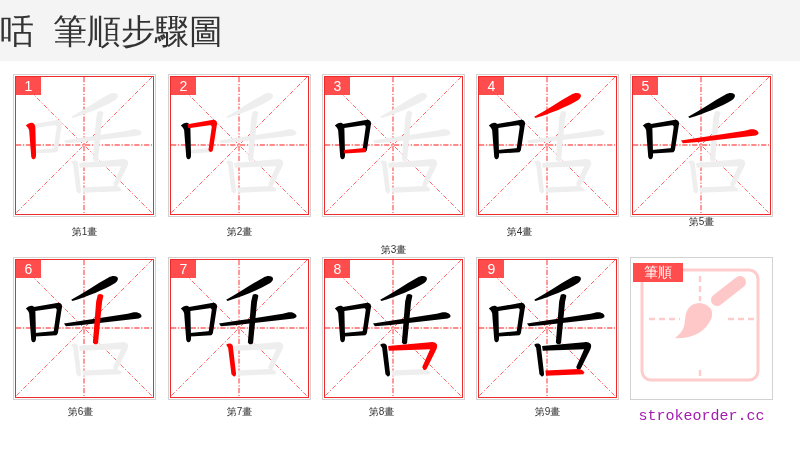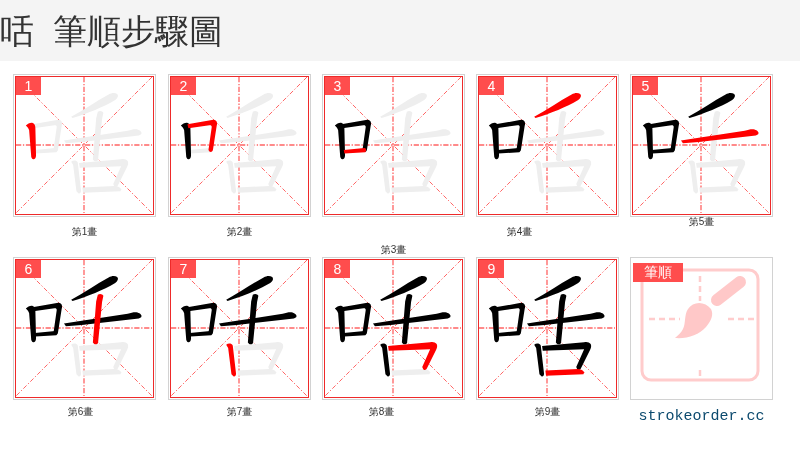--- a/index.html
+++ b/index.html
@@ -31,21 +31,21 @@
       position: absolute; left: 0px; top: 0px; width: 25px; height: 18px;
       background: #ff4d4d; color: #ffffff; font-size: 14px; line-height: 18px;
       text-align: center;
     }
     .label {
       position: absolute; width: 143px; height: 20px; line-height: 20px;
       text-align: center; font-size: 10px; color: #333333;
     }
     .site {
       font-family: "Liberation Mono", "DejaVu Sans Mono", monospace;
-      font-size: 15px; color: #0c4a6e;
+      font-size: 15px; color: #a21caf;
     }
     .logo svg { position: absolute; left: -1px; top: -1px; width: 143px; height: 143px; }
     .logo-badge {
       position: absolute; left: 2px; top: 5px; width: 50px; height: 19px;
       background: #ff4d4d; color: #ffffff; font-size: 14px; line-height: 19px;
       text-align: center;
     }
     .logo-name {
       position: absolute; left: 10px; top: 84px; width: 121px; height: 28px;
       line-height: 28px; text-align: center; font-size: 24px; font-weight: bold;

